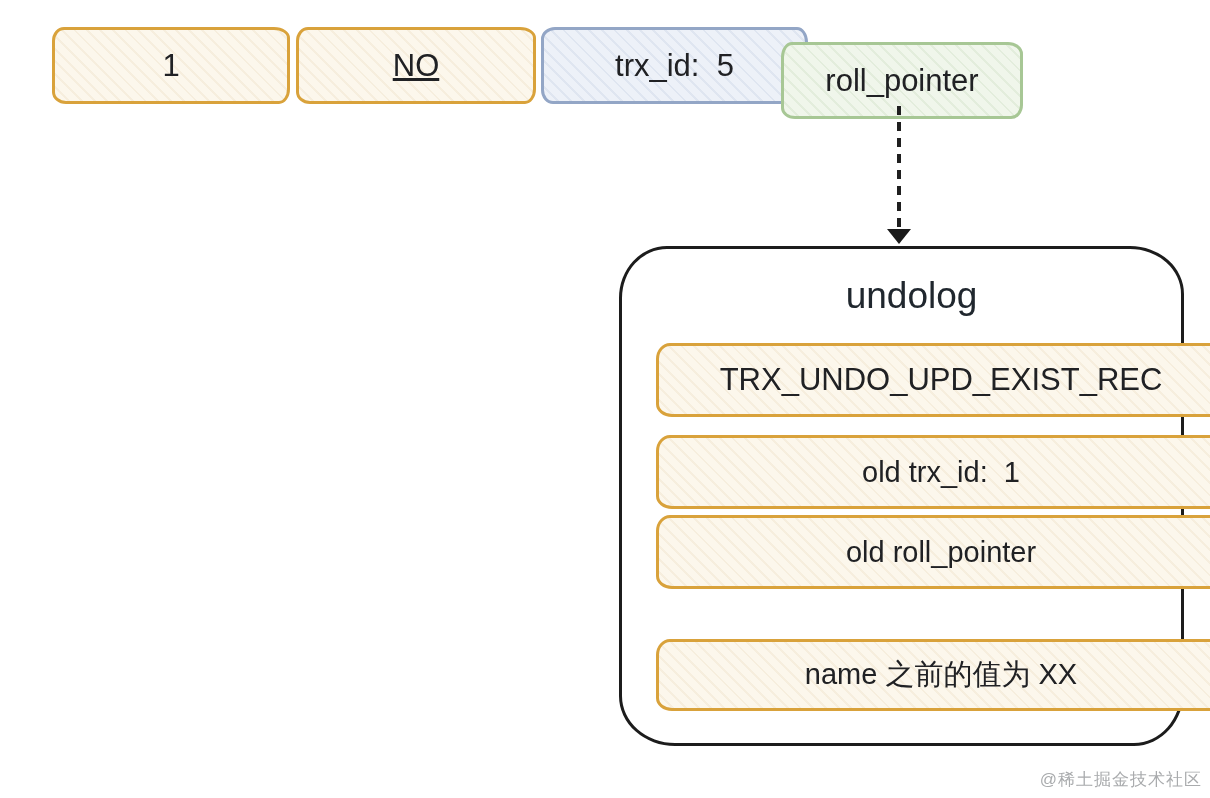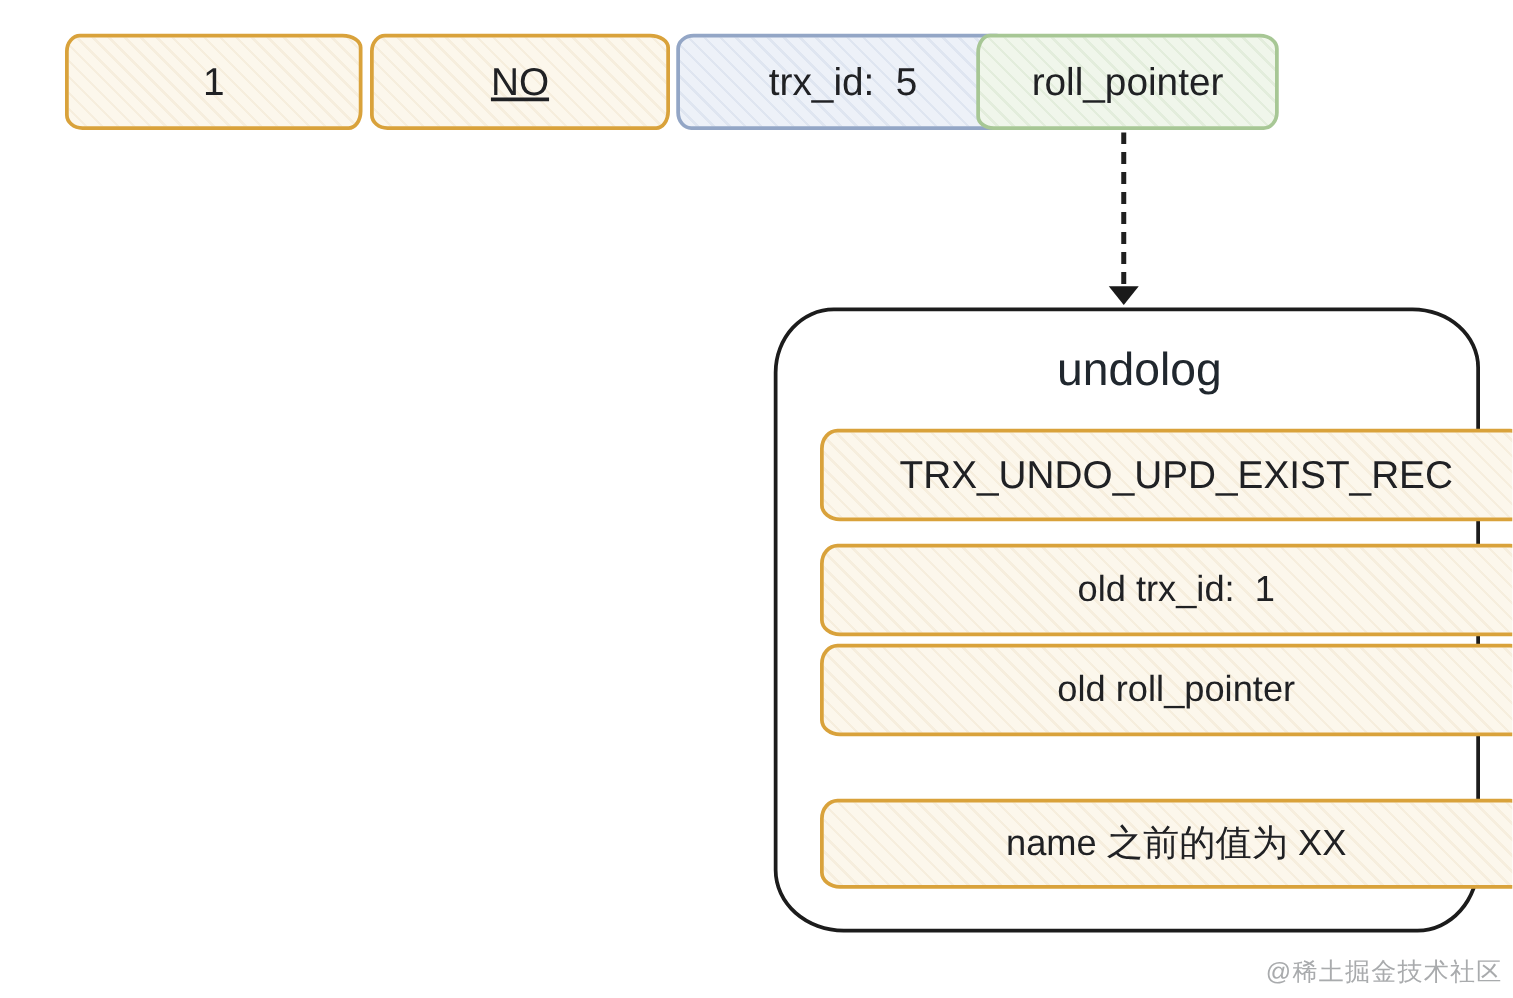--- a/index.html
+++ b/index.html
@@ -31,21 +31,21 @@
     border-radius:14px 11px 15px 12px / 12px 15px 11px 14px;
   }
   .v-green{
     border-color:var(--green-border); background-color:var(--green-fill);
     background-image:repeating-linear-gradient(45deg, rgba(132,172,112,0.12) 0 2px, transparent 2px 9px);
     border-radius:11px 15px 12px 14px / 15px 12px 14px 11px;
   }
   .cell-0{left:52px;  width:238px;}
   .cell-1{left:296px; width:240px;text-decoration:underline;}
   .cell-2{left:541px; width:267px;}
-  .cell-3{left:781px; width:242px;}
+  .cell-3{left:781px; width:242px;margin-top:15px;}
 
   .arrow-line{
     position:absolute; left:897px; top:106px; width:4px; height:124px;
     background:repeating-linear-gradient(to bottom, #1f1f1f 0 9px, transparent 9px 16px);
   }
   .arrow-head{
     position:absolute; left:887px; top:229px; width:0; height:0;
     border-left:12px solid transparent; border-right:12px solid transparent;
     border-top:15px solid #1a1a1a;
   }
@@ -62,21 +62,21 @@
   }
   .entry{left:34px; width:570px; height:74px; font-size:29px;
     border-radius:14px 18px 12px 16px / 16px 12px 17px 13px;}
   .e-0{top:94px;  font-size:31px;}
   .e-1{top:186px;}
   .e-2{top:266px;}
   .e-3{top:390px; height:72px;justify-content:center;}
 
   .watermark{
     position:absolute; right:8px; bottom:7px;
-    font-size:20px; color:var(--watermark); letter-spacing:1px;
+    font-size:17px; color:var(--watermark); letter-spacing:1px;
   }
 </style>
 </head>
 <body>
 
 <div class="stage">
 
   <div>
     <div class="cell v-yellow cell-0">
       <span>1</span>

